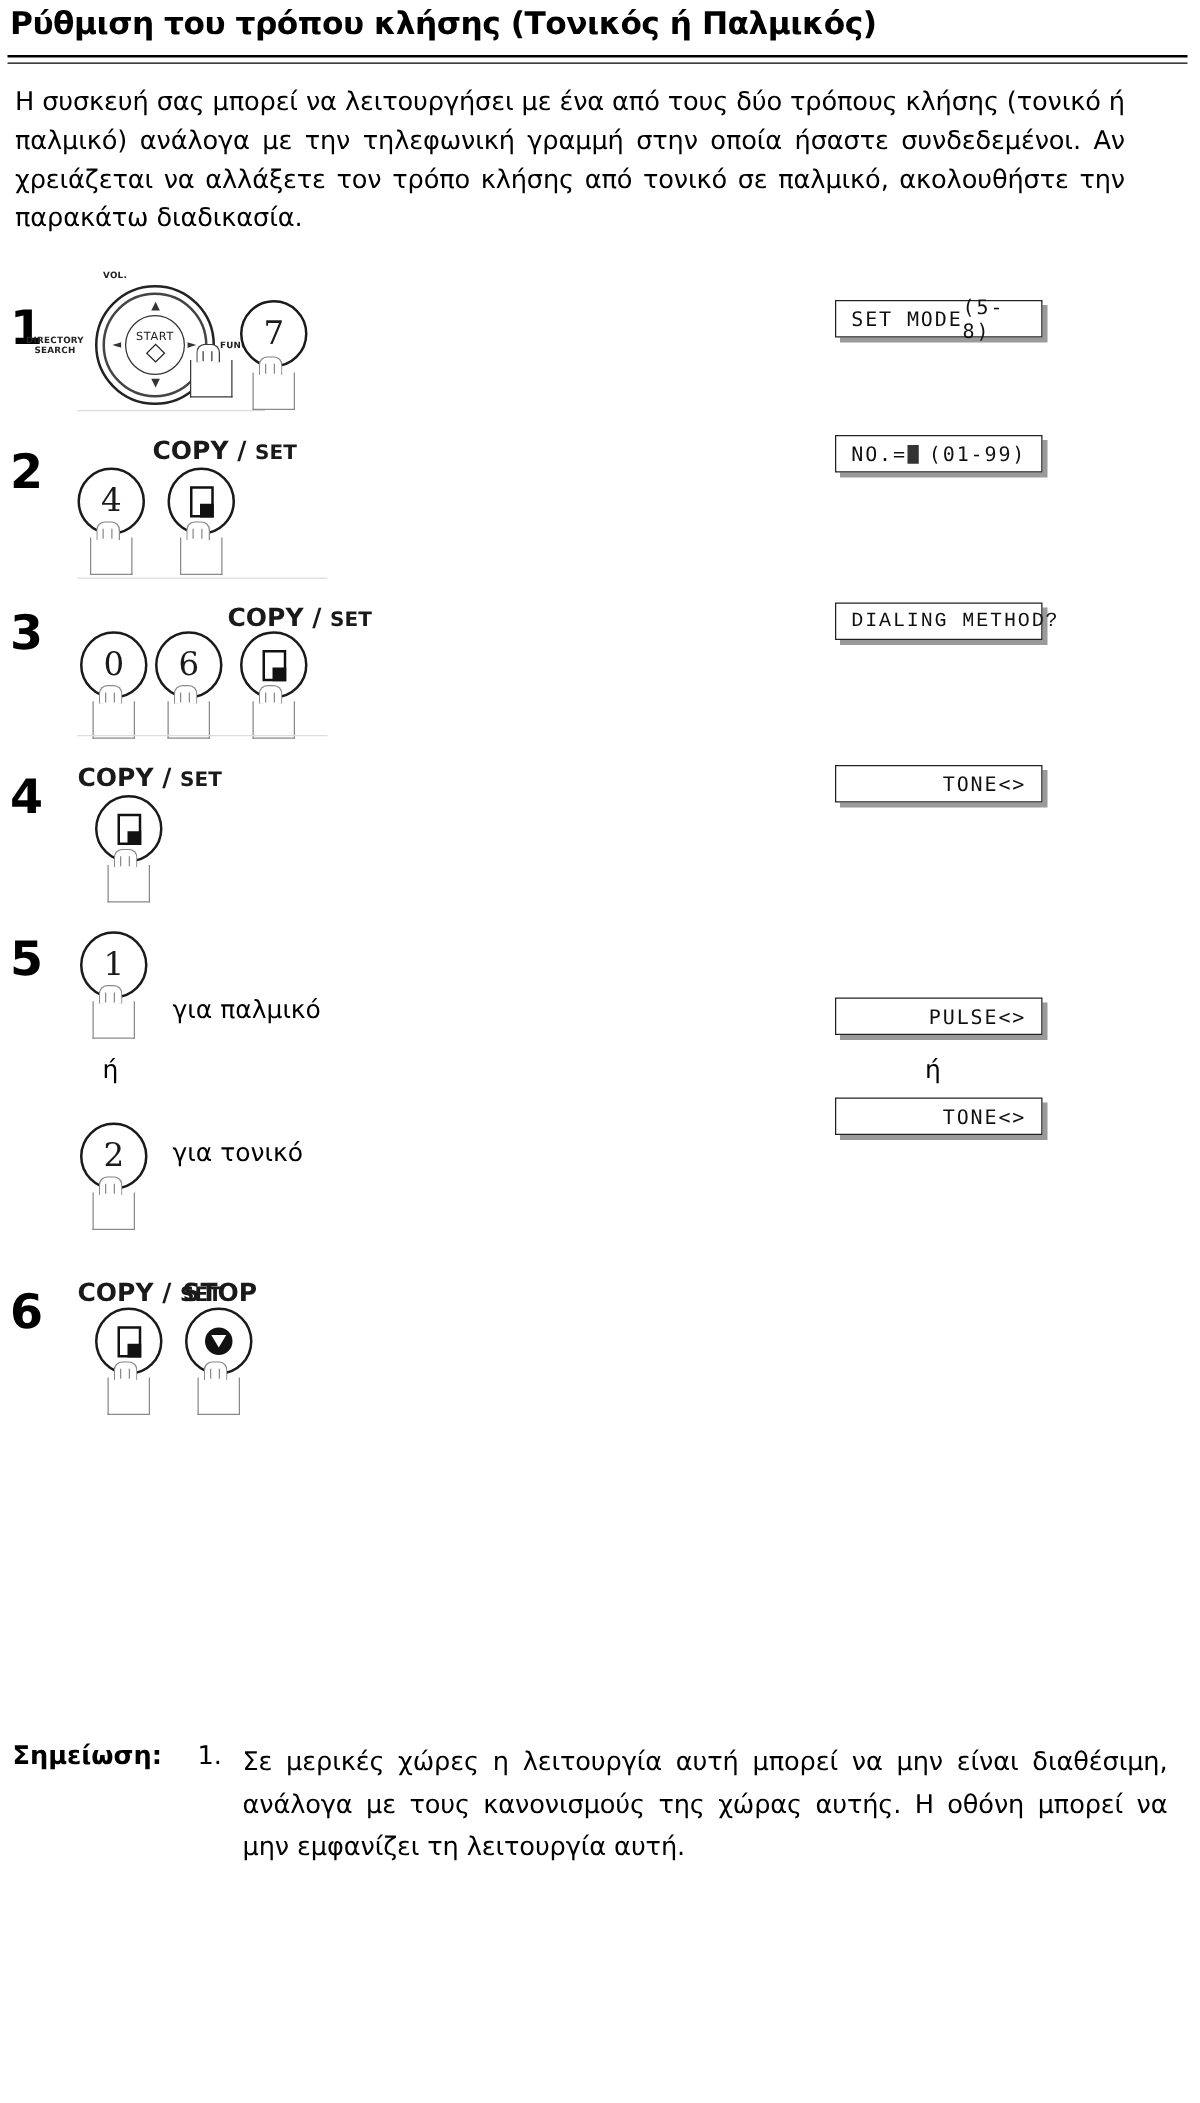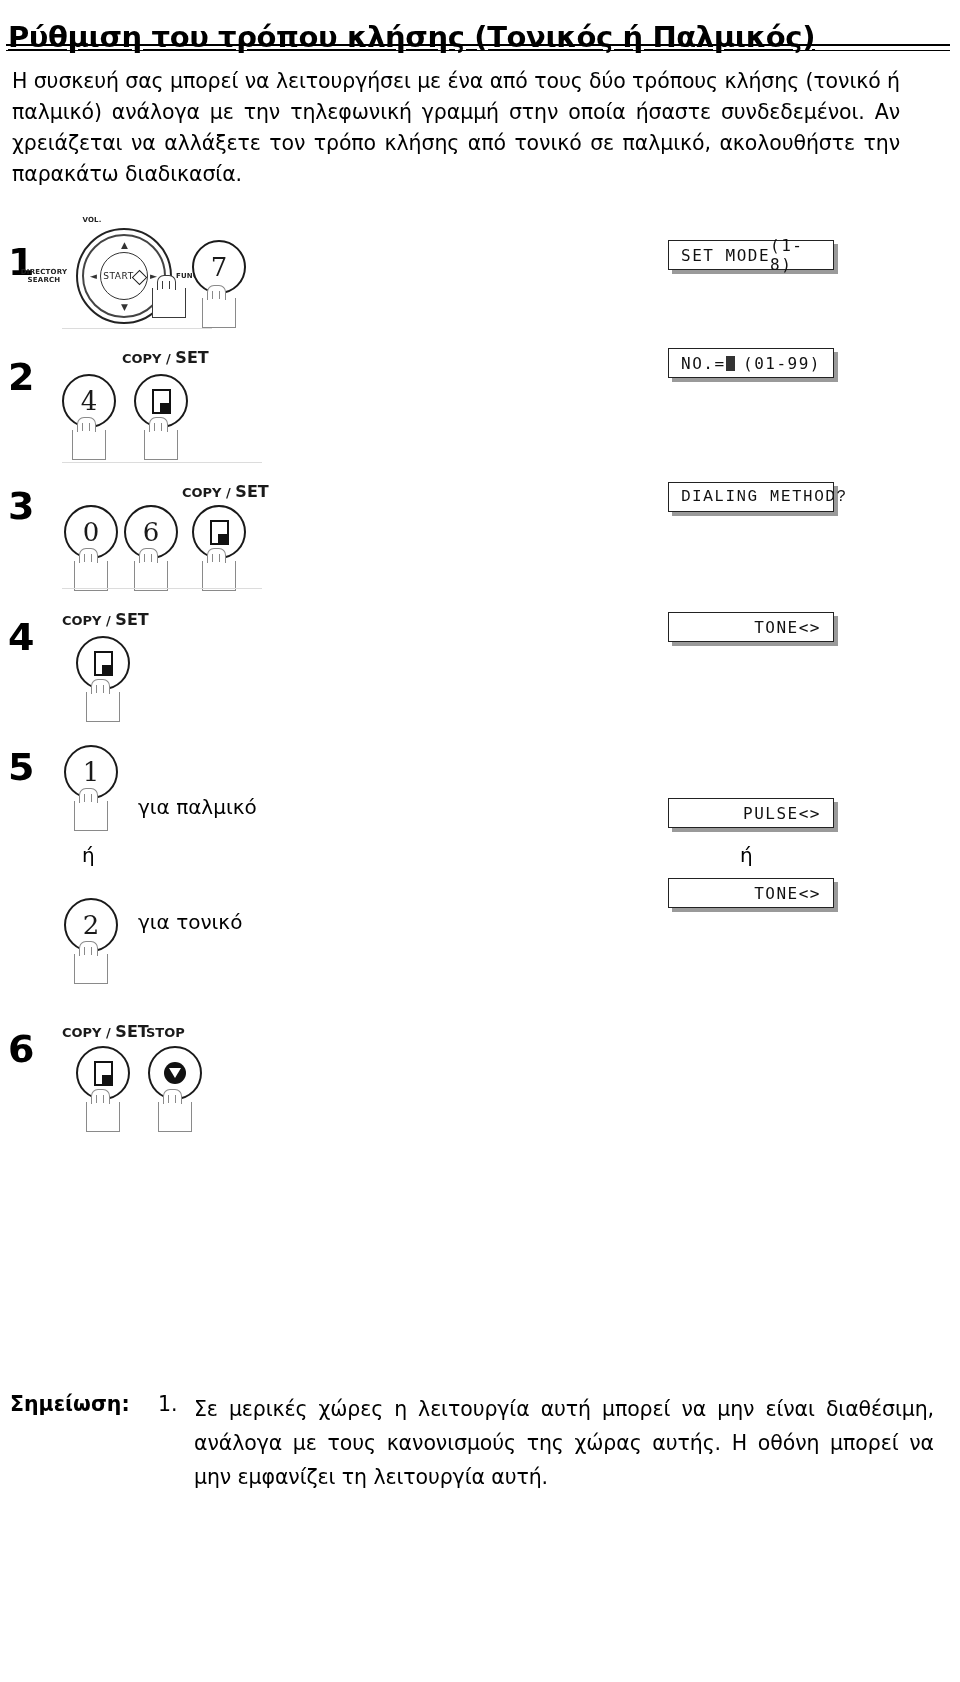--- a/index.html
+++ b/index.html
@@ -5,24 +5,23 @@
   html,body{margin:0;padding:0;}
   body{
     width:960px;height:1682px;background:#ffffff;
     font-family:"DejaVu Sans","Liberation Sans",sans-serif;
     color:#000;position:relative;overflow:hidden;
   }
   .page{position:relative;width:960px;height:1682px;}
 
   
   .heading{
-    position:absolute;left:8px;top:20px;width:944px;
-    font-size:29px;font-weight:bold;letter-spacing:-0.4px;
+    position:absolute;left:8px;top:4px;width:944px;
+    font-size:25px;font-weight:bold;letter-spacing:-0.4px;
     white-space:nowrap;
-    text-decoration:underline;
   }
   .rule{
     position:absolute;left:6px;top:44px;width:944px;height:4px;
     border-top:2px solid #000;border-bottom:1px solid #000;
   }
 
   
   .intro{
     position:absolute;left:12px;top:66px;width:888px;
     font-size:20.5px;line-height:31px;text-align:justify;
@@ -83,38 +82,38 @@
   .hand.dark{border-color:#3a3a3a;}
   .hand.dark:before{border-color:#3a3a3a;}
   .hand.dark:after{border-left-color:#3a3a3a;border-right-color:#3a3a3a;}
 
   
   .keylabel{
     position:absolute;font-weight:bold;color:#1a1a1a;
     font-family:"DejaVu Sans","Liberation Sans",sans-serif;
     white-space:nowrap;
   }
-  .keylabel .big{font-size:13px;}
+  .keylabel .big{font-size:20px;}
   .keylabel .sm{font-size:16px;}
 
   
   .dial{position:absolute;width:96px;height:96px;}
   .dial .ring1{
     position:absolute;left:0;top:0;width:96px;height:96px;
     border:2px solid #222;border-radius:50%;box-sizing:border-box;
   }
   .dial .ring2{
     position:absolute;left:6px;top:6px;width:84px;height:84px;
     border:2px solid #444;border-radius:50%;box-sizing:border-box;
   }
   .dial .inner{
     position:absolute;left:24px;top:24px;width:48px;height:48px;
     border:1.5px solid #333;border-radius:50%;box-sizing:border-box;
     display:flex;align-items:center;justify-content:center;
-    flex-direction:row;
+    flex-direction:column;
   }
   .dial .start-t{font-size:9px;letter-spacing:0.5px;color:#222;}
   .dial .start-d{
     width:9px;height:9px;background:#fff;border:1.3px solid #222;
     transform:rotate(45deg);margin-top:2px;
   }
   .dial .arrow{position:absolute;color:#333;font-size:9px;}
   .dlabel{position:absolute;font-size:7px;font-weight:bold;color:#222;
           letter-spacing:0.2px;text-align:center;line-height:8px;}
 
@@ -182,21 +181,21 @@
     <div class="dlabel" style="left:14px;top:268px;width:60px;">DIRECTORY SEARCH</div>
     <div class="dlabel" style="left:176px;top:272px;width:56px;text-align:left;">FUNCTION</div>
     <div class="hand dark" style="left:152px;top:288px;"></div>
 
     <div class="key" style="left:192px;top:240px;">7</div>
     <div class="hand" style="left:202px;top:298px;"></div>
 
     <div class="lcd" style="left:668px;top:240px;width:166px;height:30px;">
       <span class="left">SET MODE</span>
       <span class="spacer"></span>
-      <span>(1-8)</span>
+      <span>(5-8)</span>
     </div>
   </div>
 
   <div class="sep" style="left:62px;top:328px;width:150px;"></div>
 
   <div class="step">
     <div class="step-num" style="top:358px;">2</div>
 
     <div class="keylabel" style="left:122px;top:348px;">
       <span class="big">COPY</span><span class="big"> / </span><span class="sm">SET</span>

